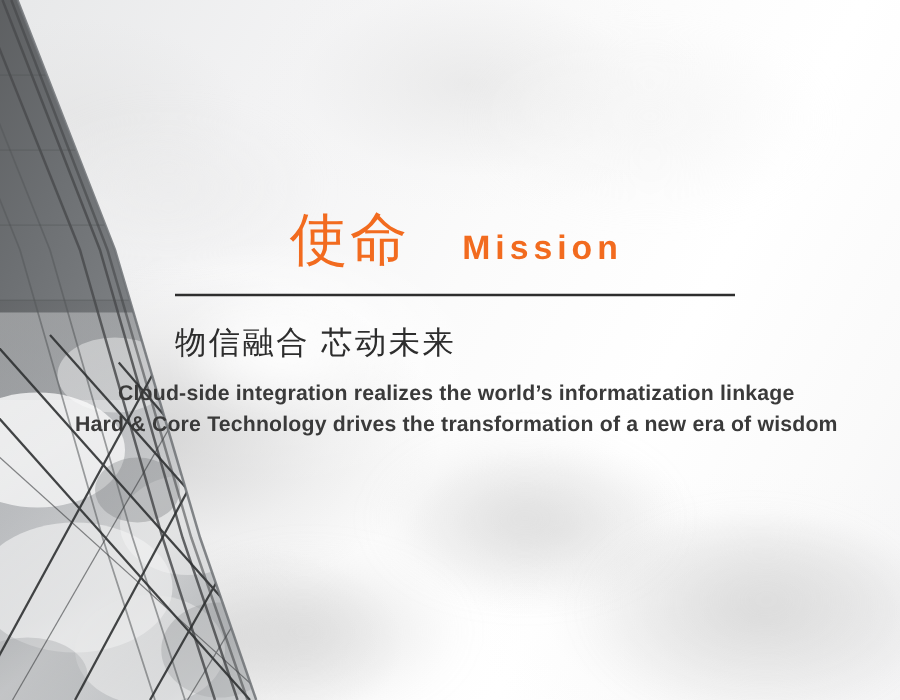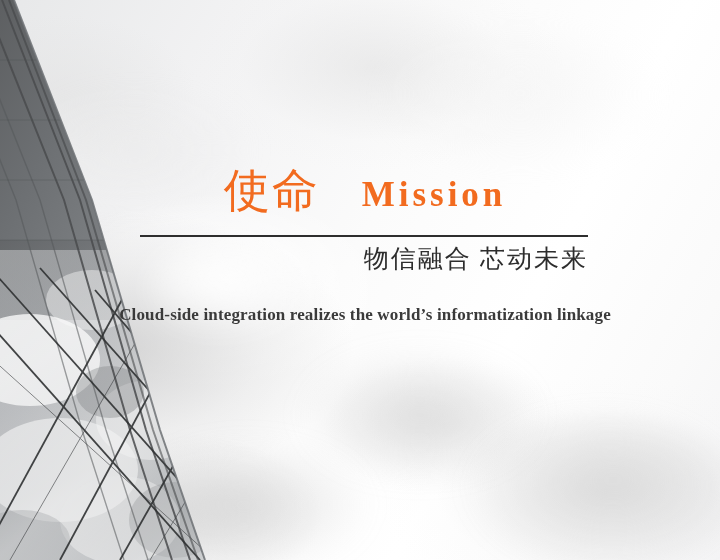--- a/index.html
+++ b/index.html
@@ -11,21 +11,20 @@
   body {
     font-family: "Liberation Sans", "DejaVu Sans", sans-serif;
   }
 
   #banner {
     position: relative;
     width: 720px;
     height: 560px;
     overflow: hidden;
     background: #fcfcfc;
-    font-family: Liberation Serif, serif;
   }
 
   
   .sky-base {
     position: absolute;
     inset: 0;
     background:
       radial-gradient(ellipse 46% 34% at 16% 62%, rgba(176,176,176,0.50) 0%, rgba(200,200,200,0.22) 45%, rgba(255,255,255,0) 72%),
       radial-gradient(ellipse 30% 22% at 30% 52%, rgba(255,255,255,0.95) 0%, rgba(255,255,255,0.35) 60%, rgba(255,255,255,0) 80%),
       radial-gradient(ellipse 34% 24% at 52% 12%, rgba(214,214,214,0.40) 0%, rgba(240,240,240,0.12) 55%, rgba(255,255,255,0) 78%),
@@ -80,41 +79,41 @@
     justify-content: center;
   }
   .title-cn {
     font-size: 46px;
     line-height: 1;
     letter-spacing: 2px;
     font-weight: 400;
     white-space: nowrap;
   }
   .title-en {
-    font-size: 35px;
+    font-size: 27px;
     line-height: 1;
     font-weight: 700;
     letter-spacing: 4px;
     margin-left: 42px;
     white-space: nowrap;
   }
   .rule {
     position: absolute;
     left: 140px;
     top: 235px;
     width: 448px;
     height: 0;
     border-top: 2px solid #2e2e2e;
   }
   .subtitle {
     position: absolute;
     left: 140px;
-    top: 242px;
+    top: 257px;
     width: 448px;
-    text-align: right;
+    text-align: left;
     font-size: 25px;
     line-height: 34px;
     letter-spacing: 2px;
     color: #2d2d2d;
     font-weight: 400;
     white-space: nowrap;
   }
   .body-lines {
     position: absolute;
     left: 60px;
@@ -232,16 +231,17 @@
       <span class="title-cn" style="color:#F26B1F;">使命</span>
       <span class="title-en" style="color:#F26B1F;">Mission</span>
     </div>
 
     <div class="rule"></div>
 
     <div class="subtitle">物信融合 芯动未来</div>
 
     <div class="body-lines">
       <div class="body-line">Cloud-side integration realizes the world’s informatization linkage</div>
+      <div class="body-line">Hard &amp; Core Technology drives the transformation of a new era of wisdom</div>
     </div>
 
   </div>
 </div>
 
 </body></html>

